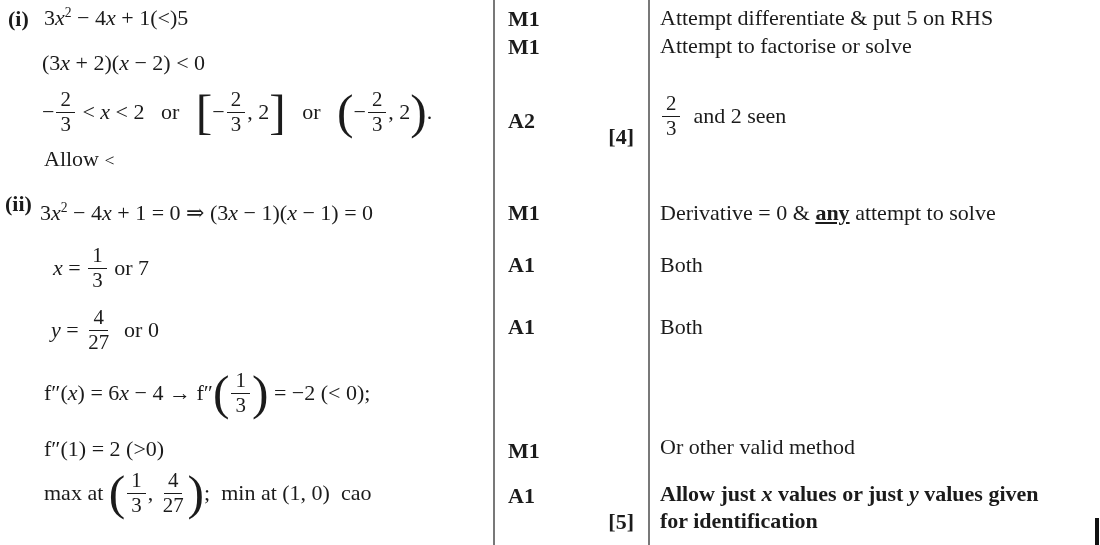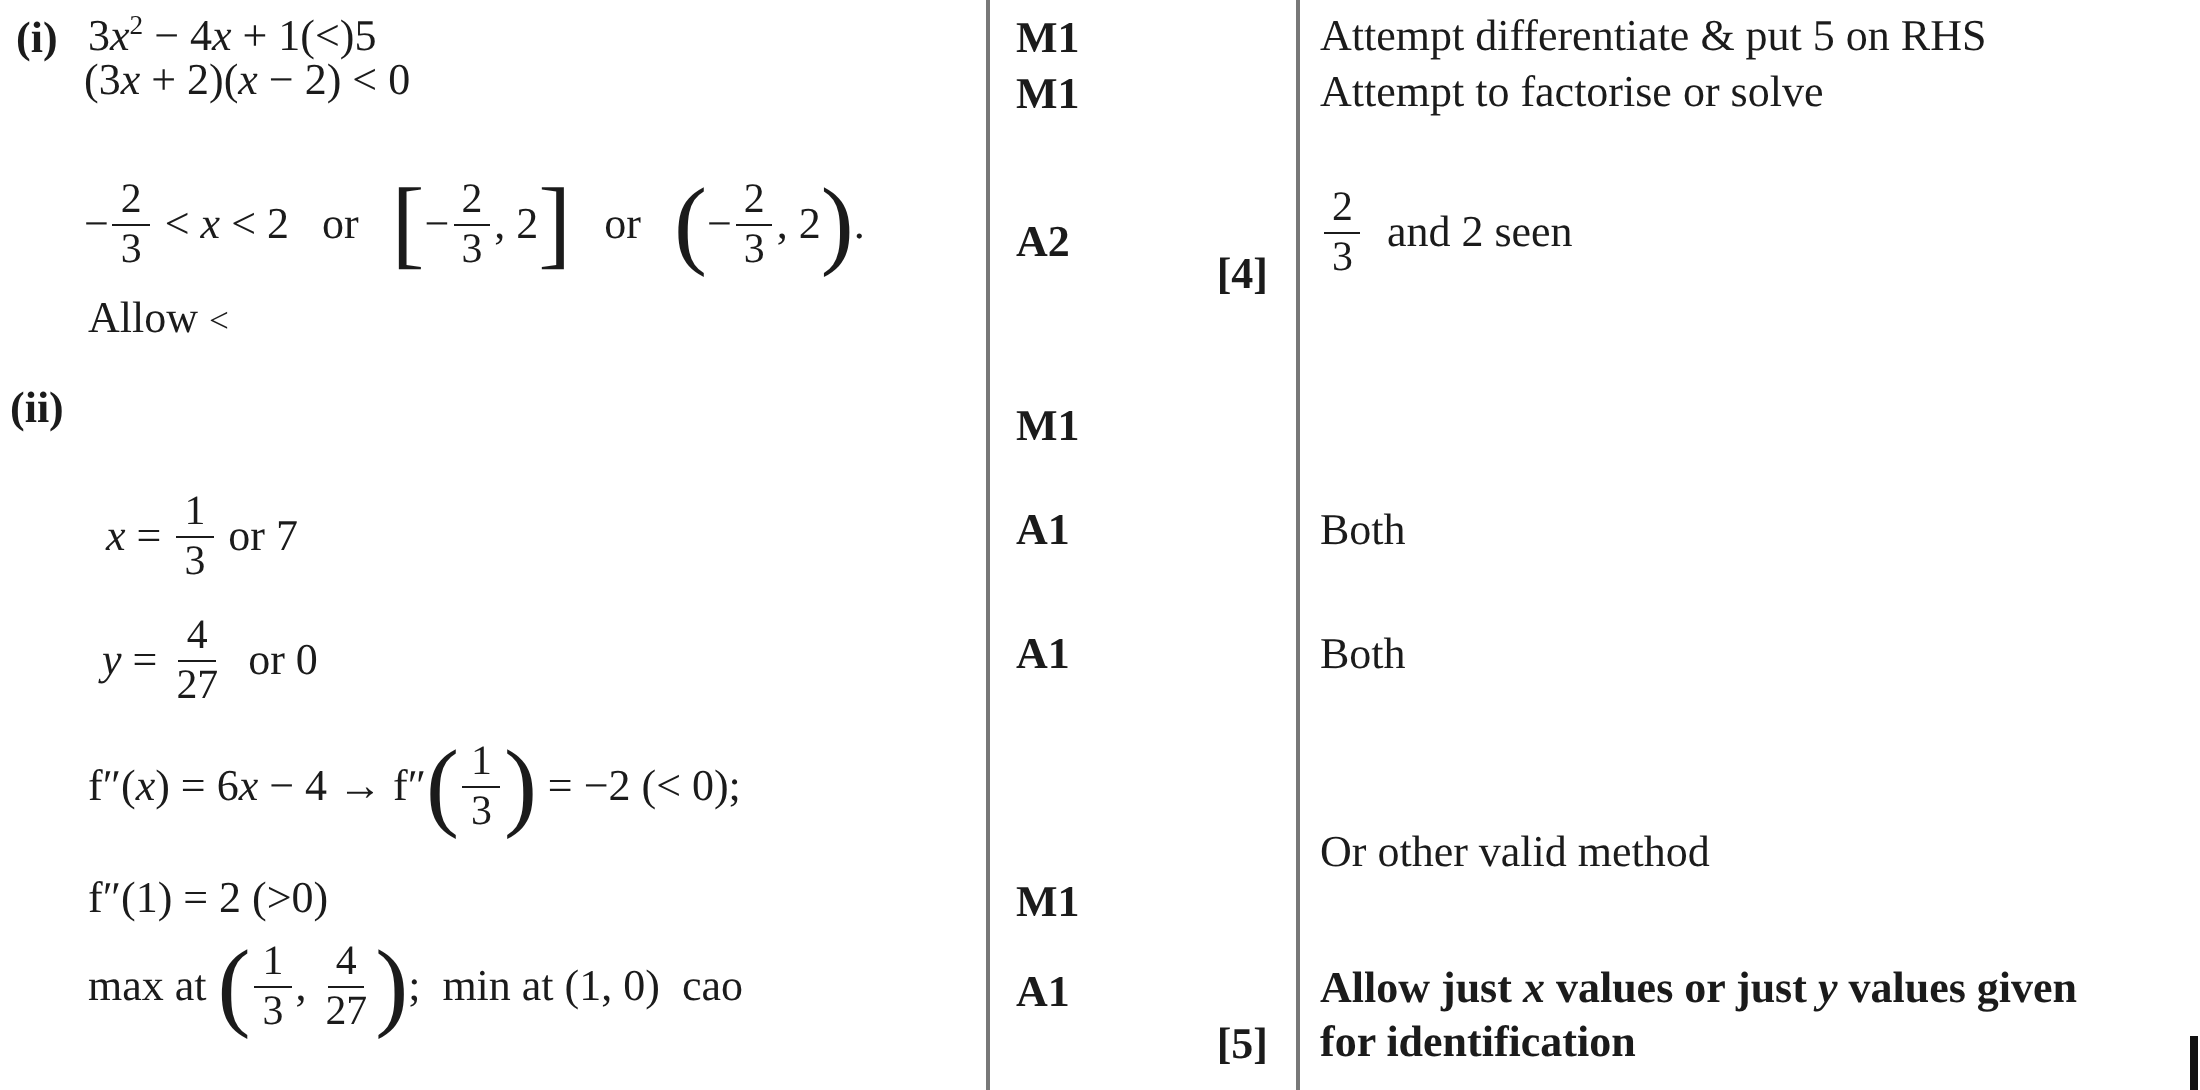--- a/index.html
+++ b/index.html
@@ -36,25 +36,26 @@
 </head>
 <body>
 
 <div id="page">
 
   <div class="rule" style="left:493px;background:#787878;"></div>
   <div class="rule" style="left:648px;background:#787878;"></div>
 
   <div class="row" style="left:8px;top:6px;font-weight:bold;">(i)</div>
   <div class="row" style="left:44px;top:5px;"><span class="seg-txt">3</span><span class="seg-var">x</span><span class="seg-sup">2</span><span class="seg-txt"> − 4</span><span class="seg-var">x</span><span class="seg-txt"> + 1(&lt;)5</span></div>
-  <div class="row" style="left:42px;top:27px;"><span class="seg-txt">(3</span><span class="seg-var">x</span><span class="seg-txt"> + 2)(</span><span class="seg-var">x</span><span class="seg-txt"> − 2) &lt; 0</span></div>
+  <div class="row" style="left:42px;top:50px;"><span class="seg-txt">(3</span><span class="seg-var">x</span><span class="seg-txt"> + 2)(</span><span class="seg-var">x</span><span class="seg-txt"> − 2) &lt; 0</span></div>
   <div class="row mflex" style="left:42px;top:82px;height:60px;"><span class="seg-txt">−</span><span class="frac"><span class="num">2</span><span class="den">3</span></span><span class="seg-txt"> &lt; </span><span class="seg-var">x</span><span class="seg-txt"> &lt; 2   or   </span><span class="seg-big">[</span><span class="seg-txt">−</span><span class="frac"><span class="num">2</span><span class="den">3</span></span><span class="seg-txt">, 2</span><span class="seg-big">]</span><span class="seg-txt">   or   </span><span class="seg-big">(</span><span class="seg-txt">−</span><span class="frac"><span class="num">2</span><span class="den">3</span></span><span class="seg-txt">, 2</span><span class="seg-big">)</span><span class="seg-txt">.</span></div>
   <div class="row" style="left:44px;top:146px;text-align:center;"><span class="seg-txt">Allow </span><span class="seg-sm">&lt;</span></div>
 
   <div class="row" style="left:5px;top:191px;font-weight:bold;">(ii)</div>
+  <div class="row" style="left:40px;top:200px;"><span class="seg-txt">3</span><span class="seg-var">x</span><span class="seg-sup">2</span><span class="seg-txt"> − 4</span><span class="seg-var">x</span><span class="seg-txt"> + 1 = 0 ⇒ (3</span><span class="seg-var">x</span><span class="seg-txt"> − 1)(</span><span class="seg-var">x</span><span class="seg-txt"> − 1) = 0</span></div>
   <div class="row mflex" style="left:53px;top:240px;height:56px;"><span class="seg-var">x</span><span class="seg-txt"> = </span><span class="frac"><span class="num">1</span><span class="den">3</span></span><span class="seg-txt"> or 7</span></div>
   <div class="row mflex" style="left:51px;top:302px;height:56px;"><span class="seg-var">y</span><span class="seg-txt"> = </span><span class="frac"><span class="num">4</span><span class="den">27</span></span><span class="seg-txt">  or 0</span></div>
   <div class="row mflex" style="left:44px;top:364px;height:58px;"><span class="seg-txt">f″(</span><span class="seg-var">x</span><span class="seg-txt">) = 6</span><span class="seg-var">x</span><span class="seg-txt"> − 4 → f″</span><span class="seg-big">(</span><span class="frac"><span class="num">1</span><span class="den">3</span></span><span class="seg-big">)</span><span class="seg-txt"> = −2 (&lt; 0);</span></div>
   <div class="row" style="left:44px;top:436px;"><span class="seg-txt">f″(1) = 2 (&gt;0)</span></div>
   <div class="row mflex" style="left:44px;top:464px;height:58px;"><span class="seg-txt">max at </span><span class="seg-big">(</span><span class="frac"><span class="num">1</span><span class="den">3</span></span><span class="seg-txt">, </span><span class="frac"><span class="num">4</span><span class="den">27</span></span><span class="seg-big">)</span><span class="seg-txt">;  min at (1, 0)  cao</span></div>
 
   <div class="row mark" style="left:508px;top:6px;">M1</div>
   <div class="row mark" style="left:508px;top:34px;">M1</div>
   <div class="row mark" style="left:508px;top:108px;">A2</div>
   <div class="row total" style="left:508px;top:124px;">[4]</div>
@@ -63,20 +64,21 @@
   <div class="row mark" style="left:508px;top:252px;">A1</div>
   <div class="row mark" style="left:508px;top:314px;">A1</div>
   <div class="row mark" style="left:508px;top:438px;">M1</div>
   <div class="row mark" style="left:508px;top:483px;">A1</div>
   <div class="row total" style="left:508px;top:509px;">[5]</div>
 
   <div class="row comment" style="left:660px;top:5px;">Attempt differentiate &amp; put 5 on RHS</div>
   <div class="row comment" style="left:660px;top:33px;">Attempt to factorise or solve</div>
   <div class="row mflex comment" style="left:660px;top:86px;height:60px;"><span class="frac"><span class="num">2</span><span class="den">3</span></span><span class="seg-txt">  and 2 seen</span></div>
 
+  <div class="row comment" style="left:660px;top:200px;"><span class="seg-txt">Derivative = 0 &amp; </span><span class="seg-bu">any</span><span class="seg-txt"> attempt to solve</span></div>
   <div class="row comment" style="left:660px;top:252px;">Both</div>
   <div class="row comment" style="left:660px;top:314px;">Both</div>
-  <div class="row comment" style="left:660px;top:413px;">Or other valid method</div>
+  <div class="row comment" style="left:660px;top:434px;">Or other valid method</div>
   <div class="row comment wrapblock" style="left:660px;top:481px;width:380px;font-weight:bold;"><span class="seg-txt">Allow just </span><span class="seg-var">x</span><span class="seg-txt"> values or just </span><span class="seg-var">y</span><span class="seg-txt"> values given for identification</span></div>
 
   <div class="cursor" style="left:1095px;top:518px;width:4px;height:27px;background:#111111;"></div>
 
 </div>
 
 </body></html>

